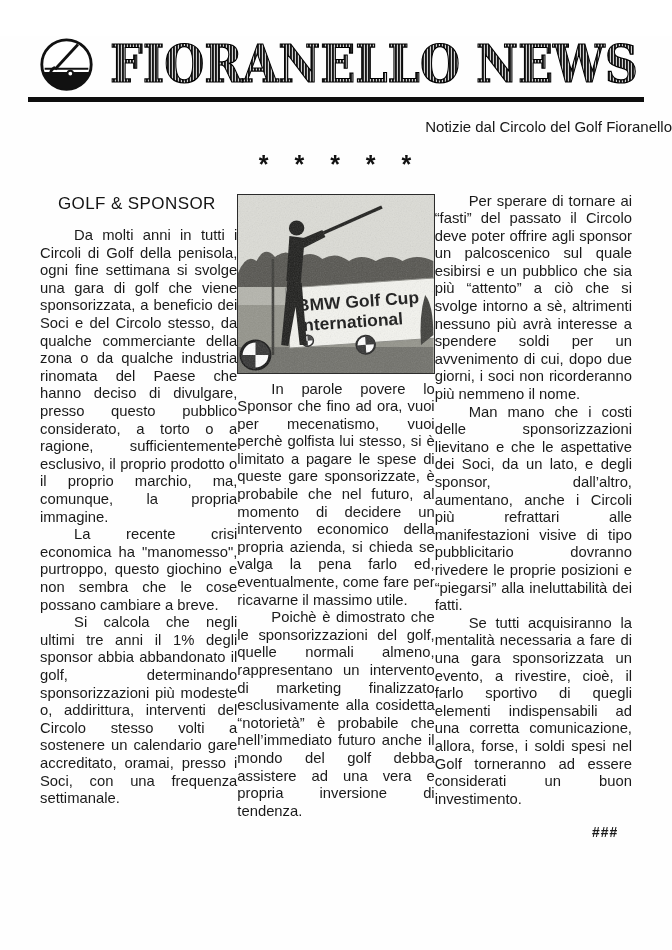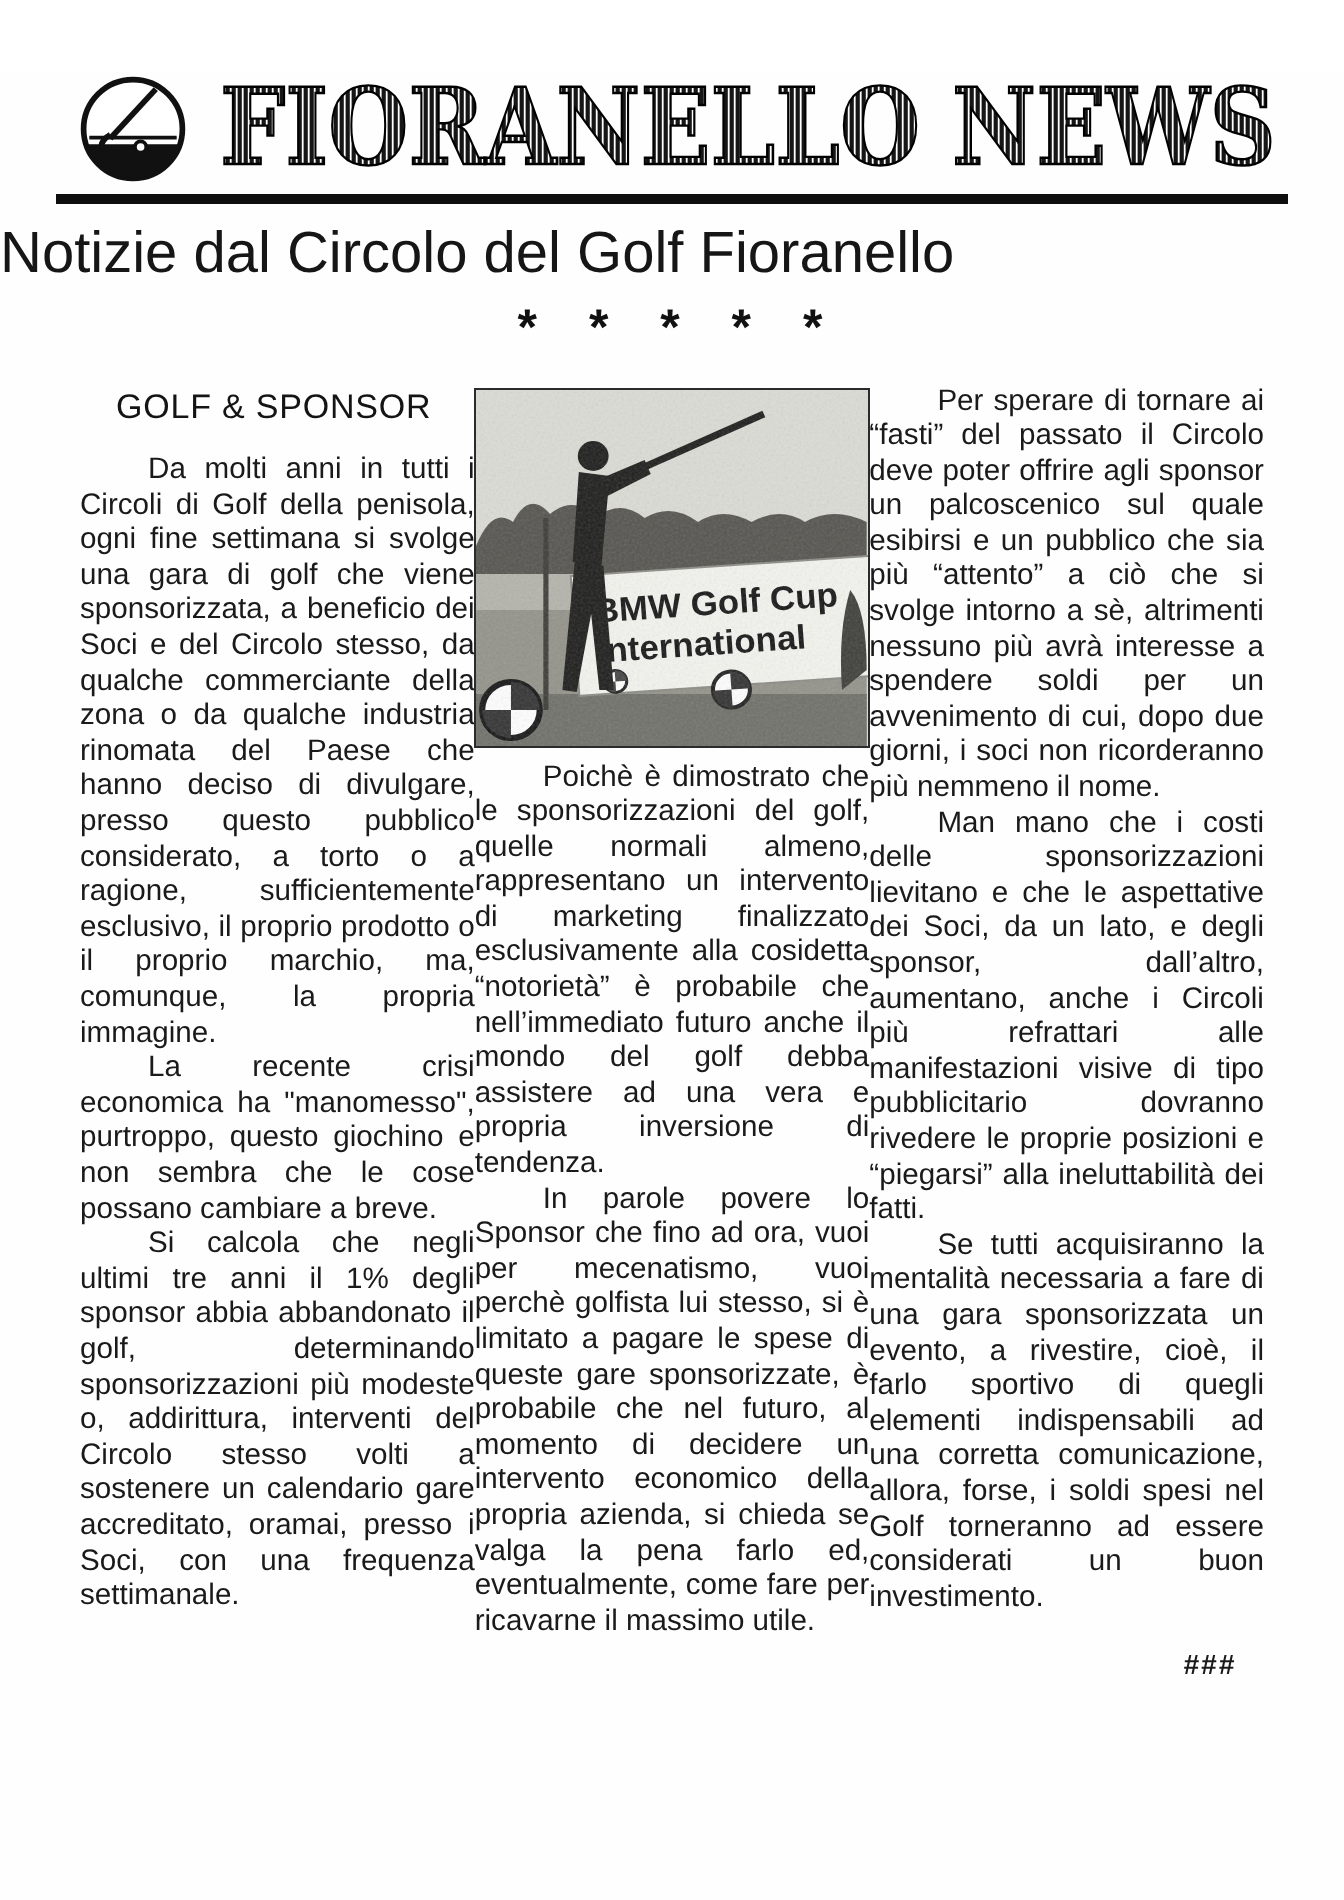--- a/index.html
+++ b/index.html
@@ -13,21 +13,21 @@
   .page { width: 672px; height: 950px; position: relative; background: #fefefe; }
 
   
   .masthead { display: flex; align-items: flex-start; gap: 12px; margin: 36px 30px 0 38px; }
   .masthead-logo { flex: 0 0 auto; }
   .masthead-title-svg { flex: 1 1 auto; }
 
   .header-rule { height: 5px; background: #0e0e0e; margin: 3px 28px 0 28px; }
 
   
-  .subtitle { text-align: left; margin-top: 13px; font-size: 29px; line-height: 24.5px; color: #161616; }
+  .subtitle { text-align: right; margin-top: 13px; font-size: 15px; line-height: 24.5px; color: #161616; }
   .stars { text-align: center; margin-top: 10px; font-size: 25px; font-weight: bold; word-spacing: 15px; letter-spacing: 2px; color: #111; }
 
   
   .columns {
     display: grid; grid-template-columns: repeat(3, 1fr); 
     margin: 14px 40px 0 40px;
     font-size: 14.8px; line-height: 17.6px; text-align: justify;
   }
   .col { min-width: 0; }
   .article-heading {
@@ -133,22 +133,22 @@
 
           <g>
             <circle cx="17" cy="160" r="14" fill="#fff" stroke="#161616" stroke-width="3"></circle>
             <path d="M17,160 L17,146 A14,14 0 0 1 31,160 Z" fill="#333"></path>
             <path d="M17,160 L17,174 A14,14 0 0 1 3,160 Z" fill="#333"></path>
           </g>
 
           <rect x="0" y="0" width="190" height="178" filter="url(#grain)" opacity="0.20"></rect>
         </svg>
       </div>
+      <p>In parole povere lo Sponsor che fino ad ora, vuoi per mecenatismo, vuoi perchè golfista lui stesso, si è limitato a pagare le spese di queste gare sponsorizzate, è probabile che nel futuro, al momento di decidere un intervento economico della propria azienda, si chieda se valga la pena farlo ed, eventualmente, come fare per ricavarne il massimo utile.</p>
       <p>Poichè è dimostrato che le sponsorizzazioni del golf, quelle normali almeno, rappresentano un intervento di marketing finalizzato esclusivamente alla cosidetta “notorietà” è probabile che nell’immediato futuro anche il mondo del golf debba assistere ad una vera e propria inversione di tendenza.</p>
-      <p>In parole povere lo Sponsor che fino ad ora, vuoi per mecenatismo, vuoi perchè golfista lui stesso, si è limitato a pagare le spese di queste gare sponsorizzate, è probabile che nel futuro, al momento di decidere un intervento economico della propria azienda, si chieda se valga la pena farlo ed, eventualmente, come fare per ricavarne il massimo utile.</p>
     </div>
 
     <div class="col">
       <p>Per sperare di tornare ai “fasti” del passato il Circolo deve poter offrire agli sponsor un palcoscenico sul quale esibirsi e un pubblico che sia più “attento” a ciò che si svolge intorno a sè, altrimenti nessuno più avrà interesse a spendere soldi per un avvenimento di cui, dopo due giorni, i soci non ricorderanno più nemmeno il nome.</p>
       <p>Man mano che i costi delle sponsorizzazioni lievitano e che le aspettative dei Soci, da un lato, e degli sponsor, dall’altro, aumentano, anche i Circoli più refrattari alle manifestazioni visive di tipo pubblicitario dovranno rivedere le proprie posizioni e “piegarsi” alla ineluttabilità dei fatti.</p>
       <p>Se tutti acquisiranno la mentalità necessaria a fare di una gara sponsorizzata un evento, a rivestire, cioè, il farlo sportivo di quegli elementi indispensabili ad una corretta comunicazione, allora, forse, i soldi spesi nel Golf torneranno ad essere considerati un buon investimento.</p>
       <div class="end-mark">###</div>
     </div>
 
   </div>

